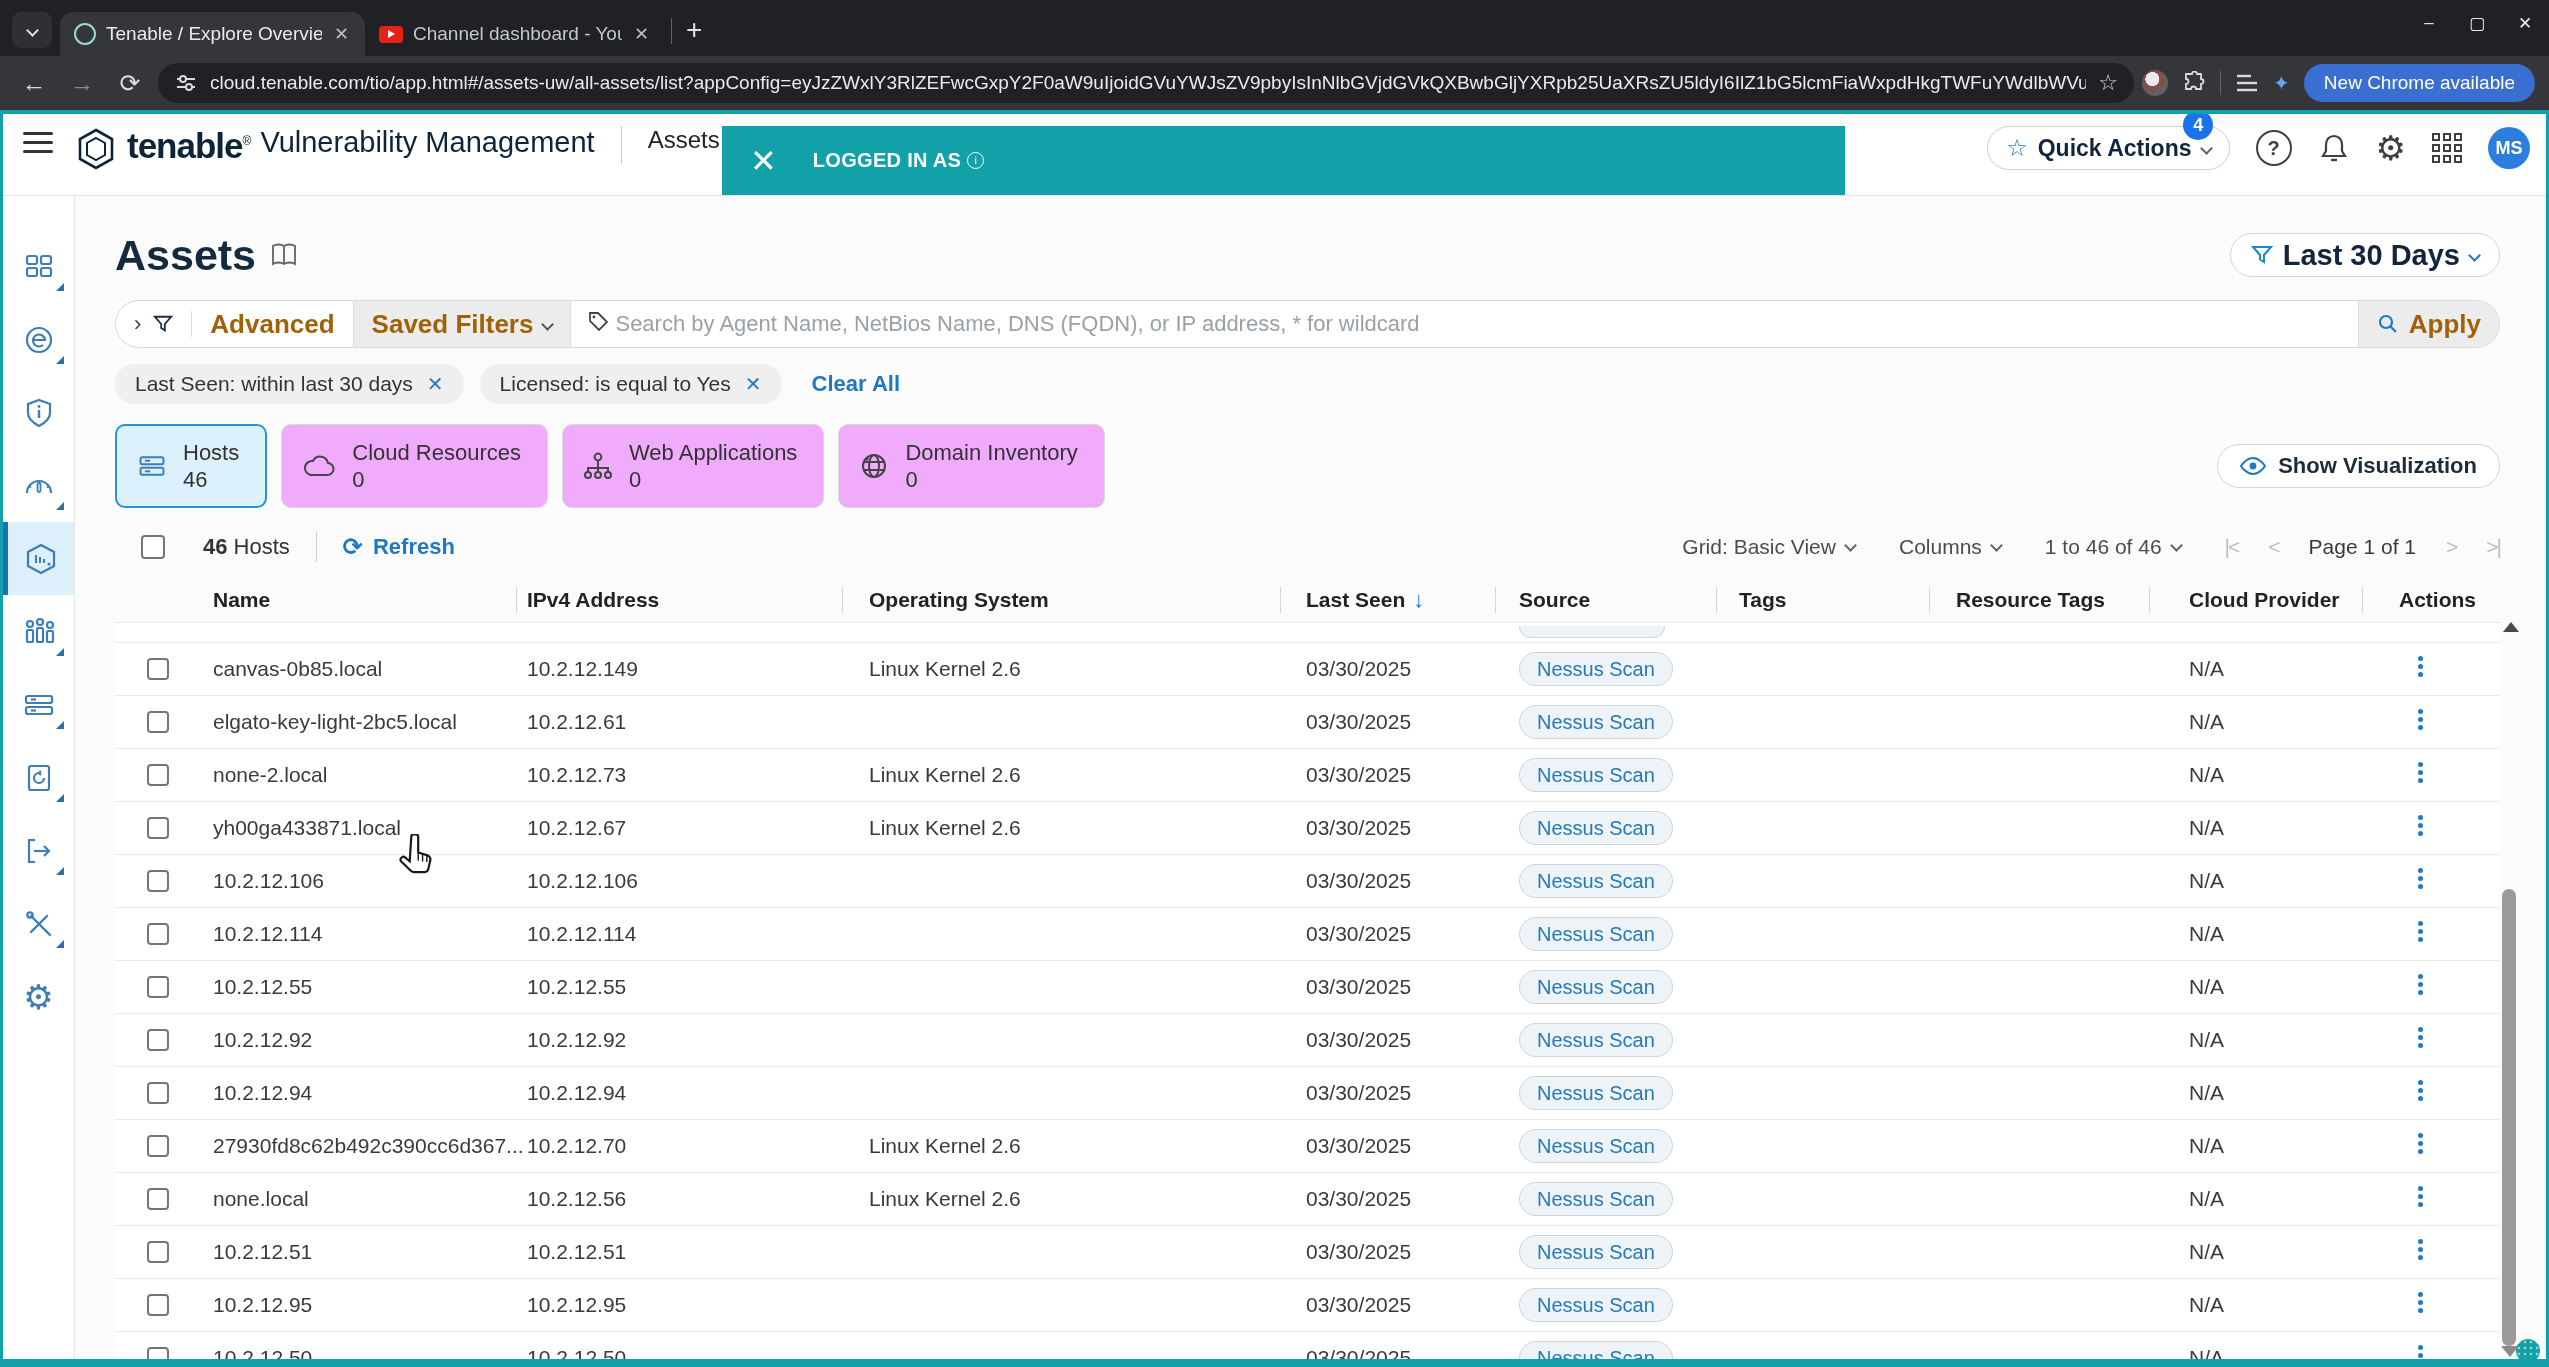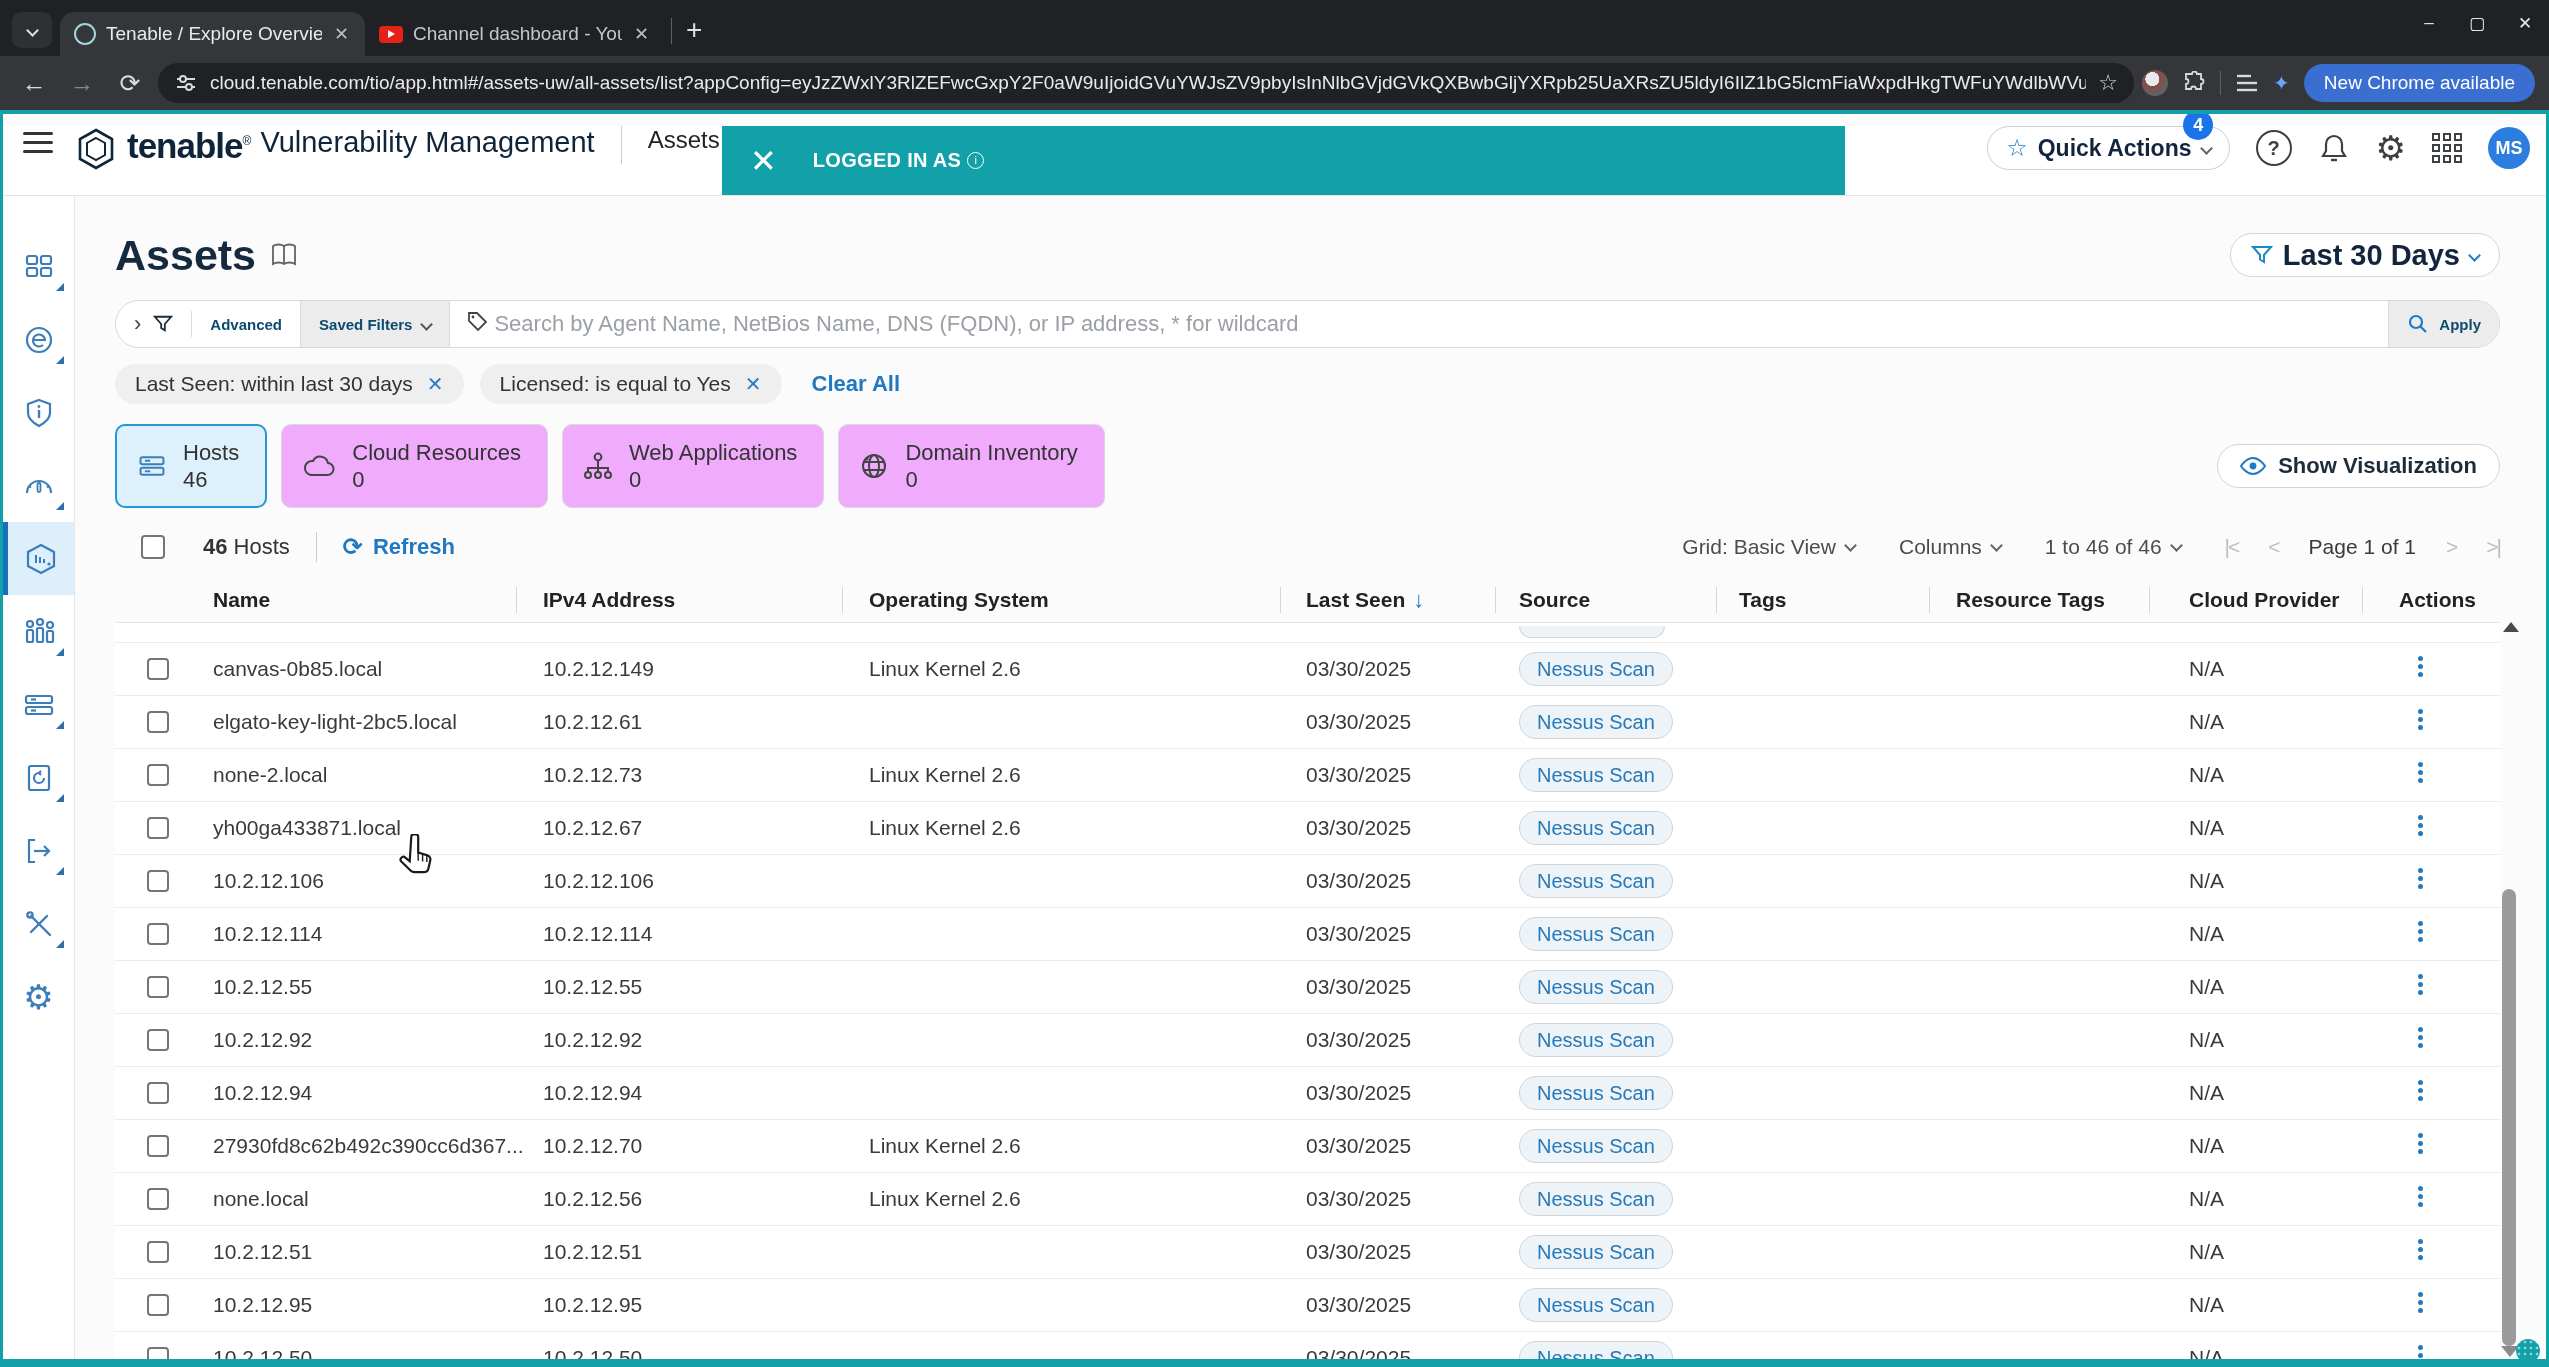--- a/index.html
+++ b/index.html
@@ -81,21 +81,21 @@
   .time-pill { margin-left:auto; height:44px; border:1px solid #d5d5d5; border-radius:22px; background:#fff; display:flex; align-items:center; gap:10px; padding:0 20px; }
   .time-pill .label { font-size:29px; font-weight:700; color:#13253c; }
   .funnel-teal { color:#1b8ac0; }
   .blue-chev { color:#2079c3; }
 
   
   .filter-bar { margin-top:16px; width:2385px; height:48px; background:#fff; border:1px solid #d9d9d9; border-radius:24px; display:flex; align-items:center; overflow:hidden; }
   .fb-seg { display:flex; align-items:center; height:100%; padding:0 18px; gap:10px; }
   .fb-adv { border-right:1px solid #ddd; }
   .fb-expand { color:#444; font-size:22px; margin-right:2px; }
-  .fb-label { font-size:15px; font-weight:600; color:#0c4a6e; white-space:nowrap; }
+  .fb-label { font-size:26px; font-weight:600; color:#a16207; white-space:nowrap; }
   .fb-saved { background:#ececec; border-right:1px solid #ddd; color:#1d2c3b; }
   .fb-saved .chev { color:#555; }
   .fb-tag { padding:0 6px 0 16px; color:#444; }
   .fb-input { flex:1; border:0; outline:0; font-size:22px; color:#333; background:transparent; font-family:inherit; }
   .fb-input::placeholder { color:#9aa0a6; }
   .fb-apply { background:#ececec; border-left:1px solid #ddd; }
   .fb-apply .fb-label { font-weight:700; }
 
   
   .chips-row { margin-top:16px; height:40px; display:flex; align-items:center; gap:16px; }
@@ -128,21 +128,21 @@
   .grid-opts .chev { color:#5f6368; margin-left:10px; }
   .pager { display:flex; align-items:center; gap:30px; }
   .pg-ic { color:#b9bdc1; font-size:21px; letter-spacing:-2px; }
   .pg-label { color:#3a3a3a; }
 
   
   .tbl-grid { display:grid; grid-template-columns:62px 339px 326px 438px 215px 221px 213px 220px 213px 1fr; align-items:center; }
   .thead { margin-top:12px; width:2385px; height:44px; font-size:21px; font-weight:700; color:#222; }
   .th { position:relative; height:44px; display:flex; align-items:center; }
   .th.sep:before { content:""; position:absolute; left:0; top:9px; height:26px; width:1px; background:#d5d5d5; }
-  .pl-name { padding-left:36px; } .pl-ip { padding-left:27px; } .pl-os { padding-left:27px; }
+  .pl-name { padding-left:36px; } .pl-ip { padding-left:11px; } .pl-os { padding-left:27px; }
   .pl-ls { padding-left:26px; } .pl-src { padding-left:24px; } .pl-tag { padding-left:23px; }
   .pl-rt { padding-left:27px; } .pl-cp { padding-left:40px; } .pl-act { padding-left:37px; }
   .sort-arrow { color:#2079c3; font-size:22px; margin-left:8px; font-weight:400; }
   .tbody { width:2385px; background:#fff; border-top:1px solid #e6e6e6; }
   .row { height:53px; border-bottom:1px solid #ebebeb; font-size:21px; color:#3a3a3a; background:#fff; }
   .row.partial { height:20px; overflow:hidden; position:relative; }
   .pill-frag { width:146px; height:12px; border:1px solid #ccd6de; border-top:0; border-radius:0 0 15px 15px; background:#eef3f8; margin-left:24px; margin-top:-2px; }
   .row .cb-cell { display:flex; justify-content:flex-end; padding-right:8px; }
   .row .cb { width:22px; height:22px; border-width:2px; }
   .src-pill { display:inline-flex; align-items:center; height:34px; border:1px solid #ccd6de; border-radius:17px; background:#eef3f8; color:#2679b8; font-size:20px; padding:0 17px; }

